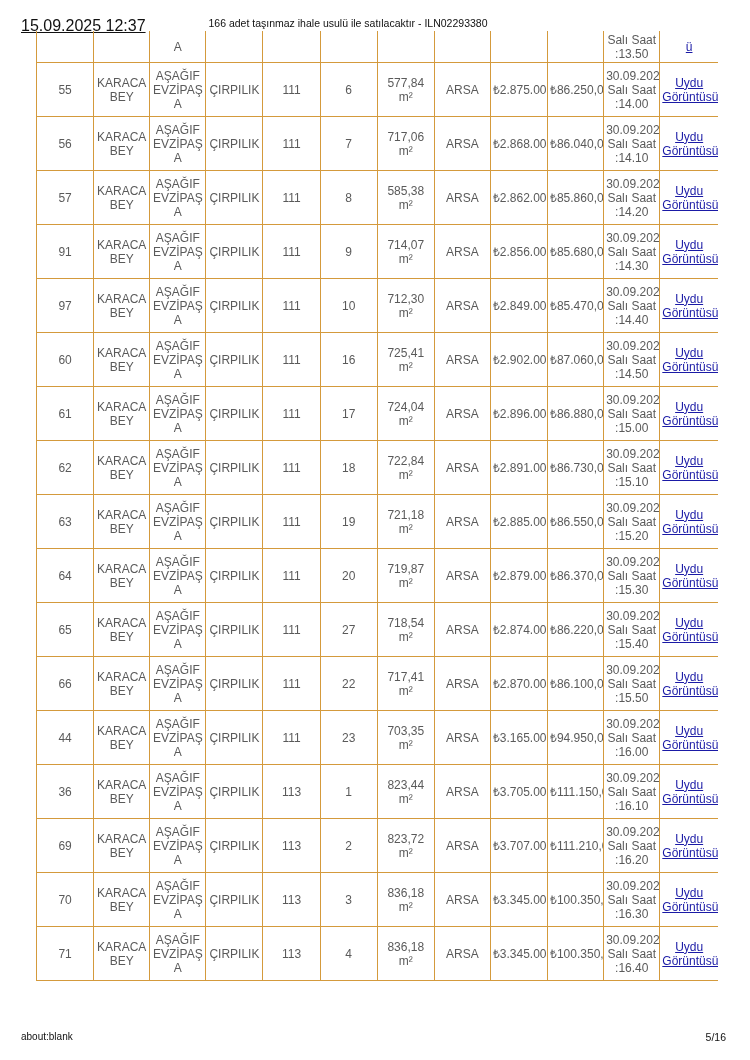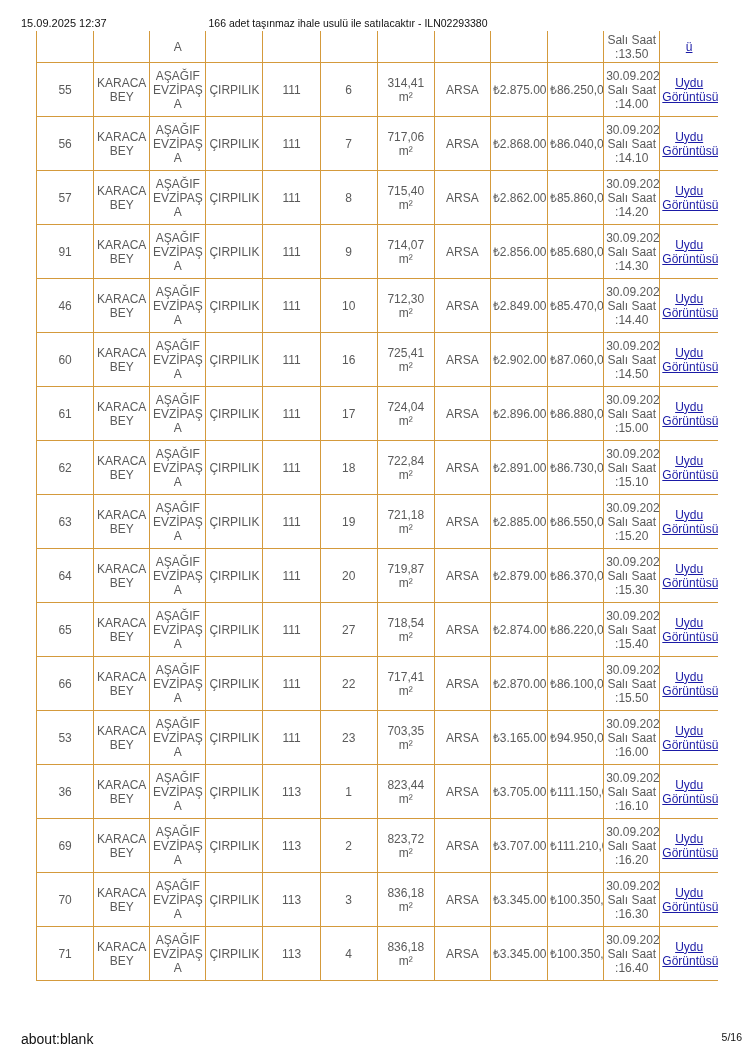--- a/index.html
+++ b/index.html
@@ -1,21 +1,21 @@
 <!DOCTYPE html>
 <html><head>
 <meta charset="utf-8">
 <style>
   html, body { margin: 0; padding: 0; background: #ffffff; }
   body { width: 750px; height: 1060px; position: relative; overflow: hidden;
          font-family: "Liberation Sans", sans-serif; color: #555555; }
-  .hdr-date { position: absolute; left: 21px; top: 17px; font-size: 11px; color: #111; }
+  .hdr-date { position: absolute; left: 21px; top: 17px; font-size: 16px; color: #111; text-decoration: underline; }
   .hdr-title { position: absolute; left: 0; width: 696px; text-align: center; top: 17px; font-size: 10.5px; color: #111; }
-  .ftr-url { position: absolute; left: 21px; top: 1031px; font-size: 14px; color: #111; }
-  .ftr-page { position: absolute; right: 8px; top: 1031px; font-size: 10.5px; color: #111; }
+  .ftr-url { position: absolute; left: 21px; top: 1031px; font-size: 10px; color: #111; }
+  .ftr-page { position: absolute; right: 24px; top: 1031px; font-size: 10.5px; color: #111; }
 
   table.grid { position: absolute; left: 36px; top: 31px; border-collapse: collapse; table-layout: fixed; width: 682px; }
   table.grid td { border: 1.5px solid #d49a3c; text-align: center; vertical-align: middle;
                   font-size: 12px; line-height: 14px; padding: 0 2px; color: #5a5a5a; overflow: hidden; }
   table.grid td.last { border-right: none; }
   table.grid tr.partial td { height: 31px; border-top: none; }
   table.grid tr.row td { height: 53px; }
   a.link { color: #1a1aa6; text-decoration: underline; font-size: 12px; }
   .col-n { width: 57px; } .col-il { width: 56px; } .col-mah { width: 56px; }
   .col-mev { width: 57px; } .col-ada { width: 57px; } .col-par { width: 57px; }
@@ -58,21 +58,21 @@
       <td>Salı Saat :13.50</td>
       <td class="last"><a class="link" href="#">ü</a></td>
     </tr>
   <tr class="row">
         <td>55</td>
         <td>KARACA BEY</td>
         <td>AŞAĞIF EVZİPAŞ A</td>
         <td>ÇIRPILIK</td>
         <td>111</td>
         <td>6</td>
-        <td>314,41 m²</td>
+        <td>577,84 m²</td>
         <td>ARSA</td>
         <td>₺2.875.000,00</td>
         <td>₺86.250,00</td>
         <td>30.09.2025 Salı Saat :14.00</td>
         <td class="last"><a class="link" href="#">Uydu Görüntüsü</a></td>
       </tr>
       <tr class="row">
         <td>56</td>
         <td>KARACA BEY</td>
         <td>AŞAĞIF EVZİPAŞ A</td>
@@ -86,21 +86,21 @@
         <td>30.09.2025 Salı Saat :14.10</td>
         <td class="last"><a class="link" href="#">Uydu Görüntüsü</a></td>
       </tr>
       <tr class="row">
         <td>57</td>
         <td>KARACA BEY</td>
         <td>AŞAĞIF EVZİPAŞ A</td>
         <td>ÇIRPILIK</td>
         <td>111</td>
         <td>8</td>
-        <td>715,40 m²</td>
+        <td>585,38 m²</td>
         <td>ARSA</td>
         <td>₺2.862.000,00</td>
         <td>₺85.860,00</td>
         <td>30.09.2025 Salı Saat :14.20</td>
         <td class="last"><a class="link" href="#">Uydu Görüntüsü</a></td>
       </tr>
       <tr class="row">
         <td>91</td>
         <td>KARACA BEY</td>
         <td>AŞAĞIF EVZİPAŞ A</td>
@@ -108,21 +108,21 @@
         <td>111</td>
         <td>9</td>
         <td>714,07 m²</td>
         <td>ARSA</td>
         <td>₺2.856.000,00</td>
         <td>₺85.680,00</td>
         <td>30.09.2025 Salı Saat :14.30</td>
         <td class="last"><a class="link" href="#">Uydu Görüntüsü</a></td>
       </tr>
       <tr class="row">
-        <td>46</td>
+        <td>97</td>
         <td>KARACA BEY</td>
         <td>AŞAĞIF EVZİPAŞ A</td>
         <td>ÇIRPILIK</td>
         <td>111</td>
         <td>10</td>
         <td>712,30 m²</td>
         <td>ARSA</td>
         <td>₺2.849.000,00</td>
         <td>₺85.470,00</td>
         <td>30.09.2025 Salı Saat :14.40</td>
@@ -220,21 +220,21 @@
         <td>111</td>
         <td>22</td>
         <td>717,41 m²</td>
         <td>ARSA</td>
         <td>₺2.870.000,00</td>
         <td>₺86.100,00</td>
         <td>30.09.2025 Salı Saat :15.50</td>
         <td class="last"><a class="link" href="#">Uydu Görüntüsü</a></td>
       </tr>
       <tr class="row">
-        <td>53</td>
+        <td>44</td>
         <td>KARACA BEY</td>
         <td>AŞAĞIF EVZİPAŞ A</td>
         <td>ÇIRPILIK</td>
         <td>111</td>
         <td>23</td>
         <td>703,35 m²</td>
         <td>ARSA</td>
         <td>₺3.165.000,00</td>
         <td>₺94.950,00</td>
         <td>30.09.2025 Salı Saat :16.00</td>

